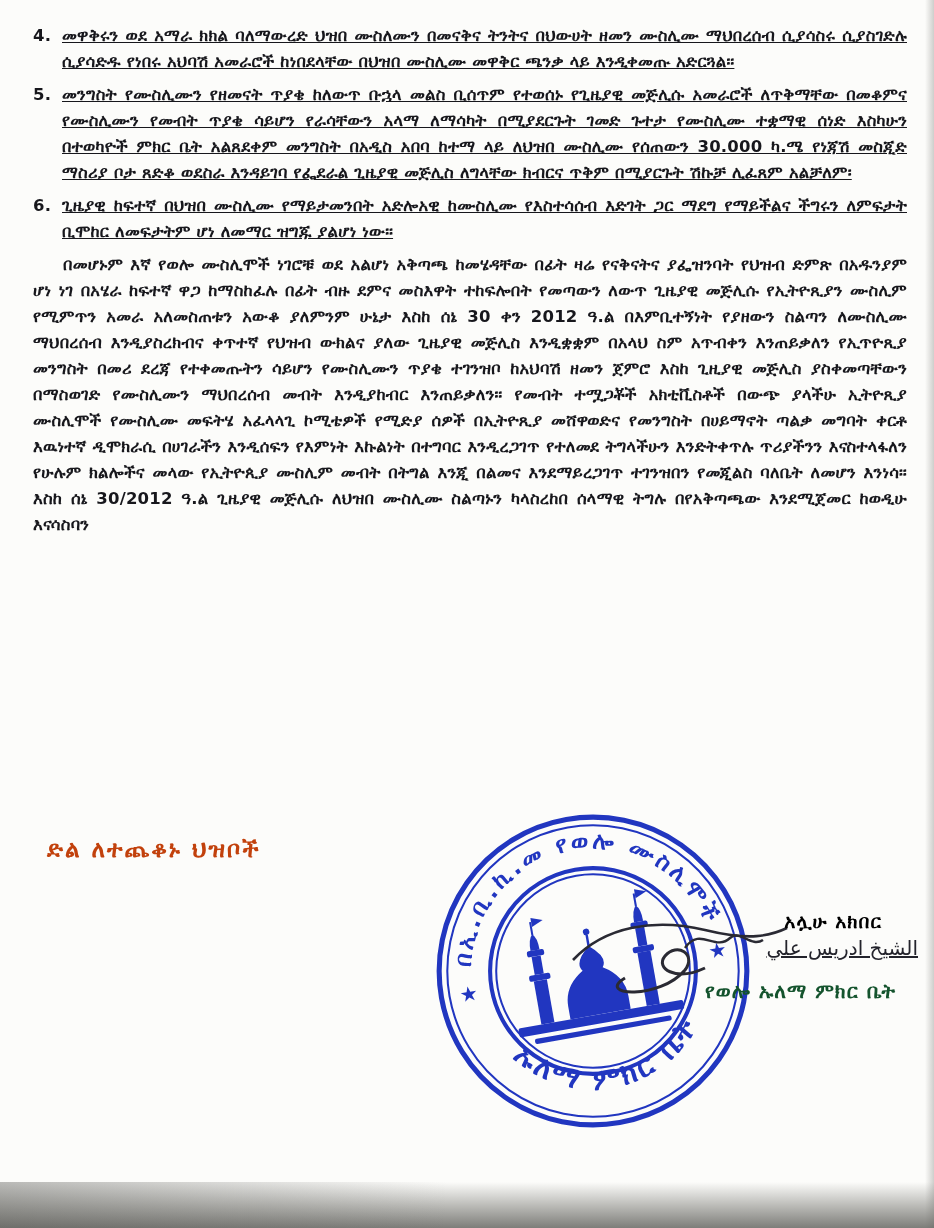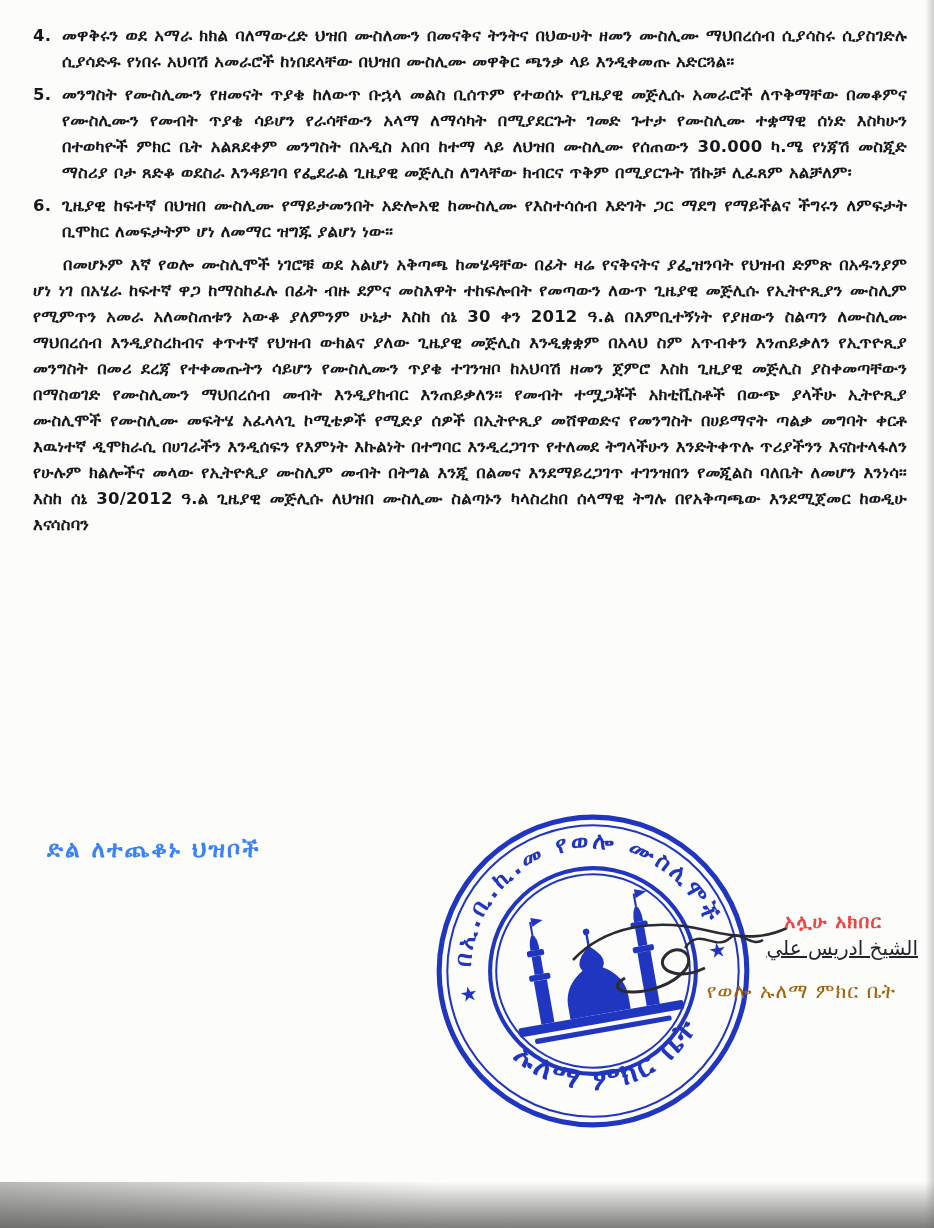--- a/index.html
+++ b/index.html
@@ -10,47 +10,47 @@
     color:#17171c;
   }
   
   .doc {
     position:absolute; left:33px; right:27px; top:23px; height:792px;
     overflow:hidden; font-size:16.5px; line-height:26px; font-weight:600;
     letter-spacing:.2px; text-align:justify;
   }
   .item { display:flex; margin:0 0 7px 0; }
   .item-num { flex:0 0 29px; font-weight:700; }
-  .item-body { flex:1; text-align:justify; }
+  .item-body { flex:1; text-align:justify;text-decoration:underline; }
   .para { margin:0 0 10px 0; text-indent:30px; text-align:justify; }
   
   .slogan {
     position:absolute; left:47px; top:836px; font-size:23px; font-weight:700;
-    letter-spacing:2px; color:#3b82f6;
+    letter-spacing:2px; color:#c2410c;
   }
   
   .stamp {
     position:absolute; left:430px; top:808px; width:326px; height:326px;
     transform:rotate(-10deg);
   }
   .stamp svg { width:100%; height:100%; }
   .stamp-ring { fill:none; stroke:#2136c0; }
   .stamp-arc-text { fill:#2136c0; font-weight:700; letter-spacing:3px; }
   
   .takbir {
     position:absolute; right:52px; top:910px; font-size:19px; font-weight:700;
-    letter-spacing:1px; color:#ef4444;
+    letter-spacing:1px; color:#000000;
   }
   .sig-arabic {
     position:absolute; right:16px; top:936px; font-size:20px; direction:rtl;
     color:#23232b; letter-spacing:1px;text-decoration:underline;
   }
   .office {
-    position:absolute; right:38px; top:979px; font-size:20px; font-weight:400;
-    letter-spacing:1px; color:#a16207;
+    position:absolute; right:38px; top:979px; font-size:20px; font-weight:700;
+    letter-spacing:1px; color:#14532d;
   }
   .scribble { position:absolute; left:565px; top:908px; width:230px; height:105px; }
   
   .bottom-shadow {
     position:absolute; left:0; right:0; bottom:0; height:46px;
     background:linear-gradient(to bottom, rgba(142,142,138,0),
       rgba(125,125,120,.55) 55%, rgba(103,103,99,.85) 100%);
   }
   .bottom-shadow::after {
     content:""; position:absolute; left:0; bottom:0; width:48%; height:100%;

